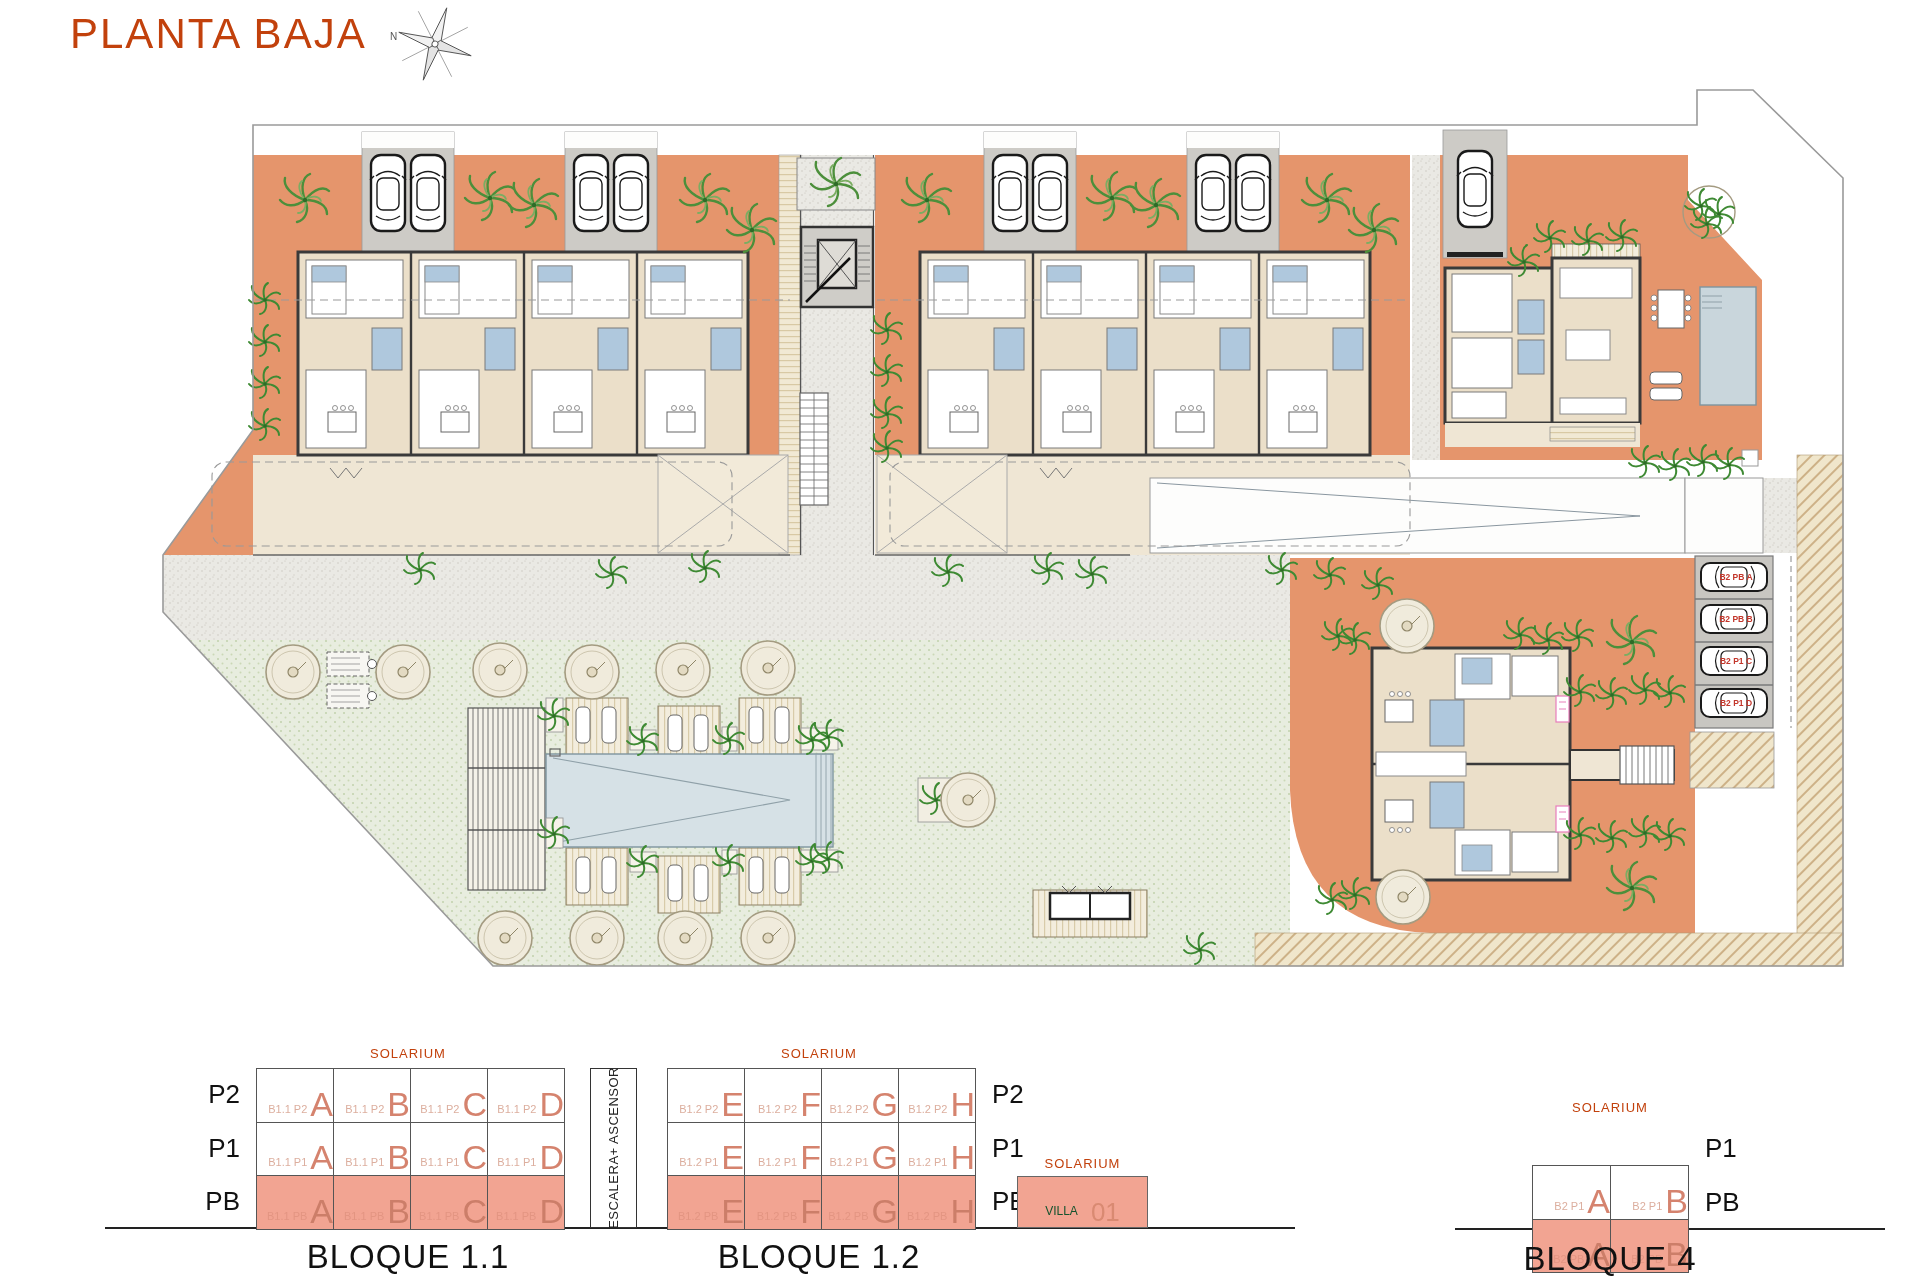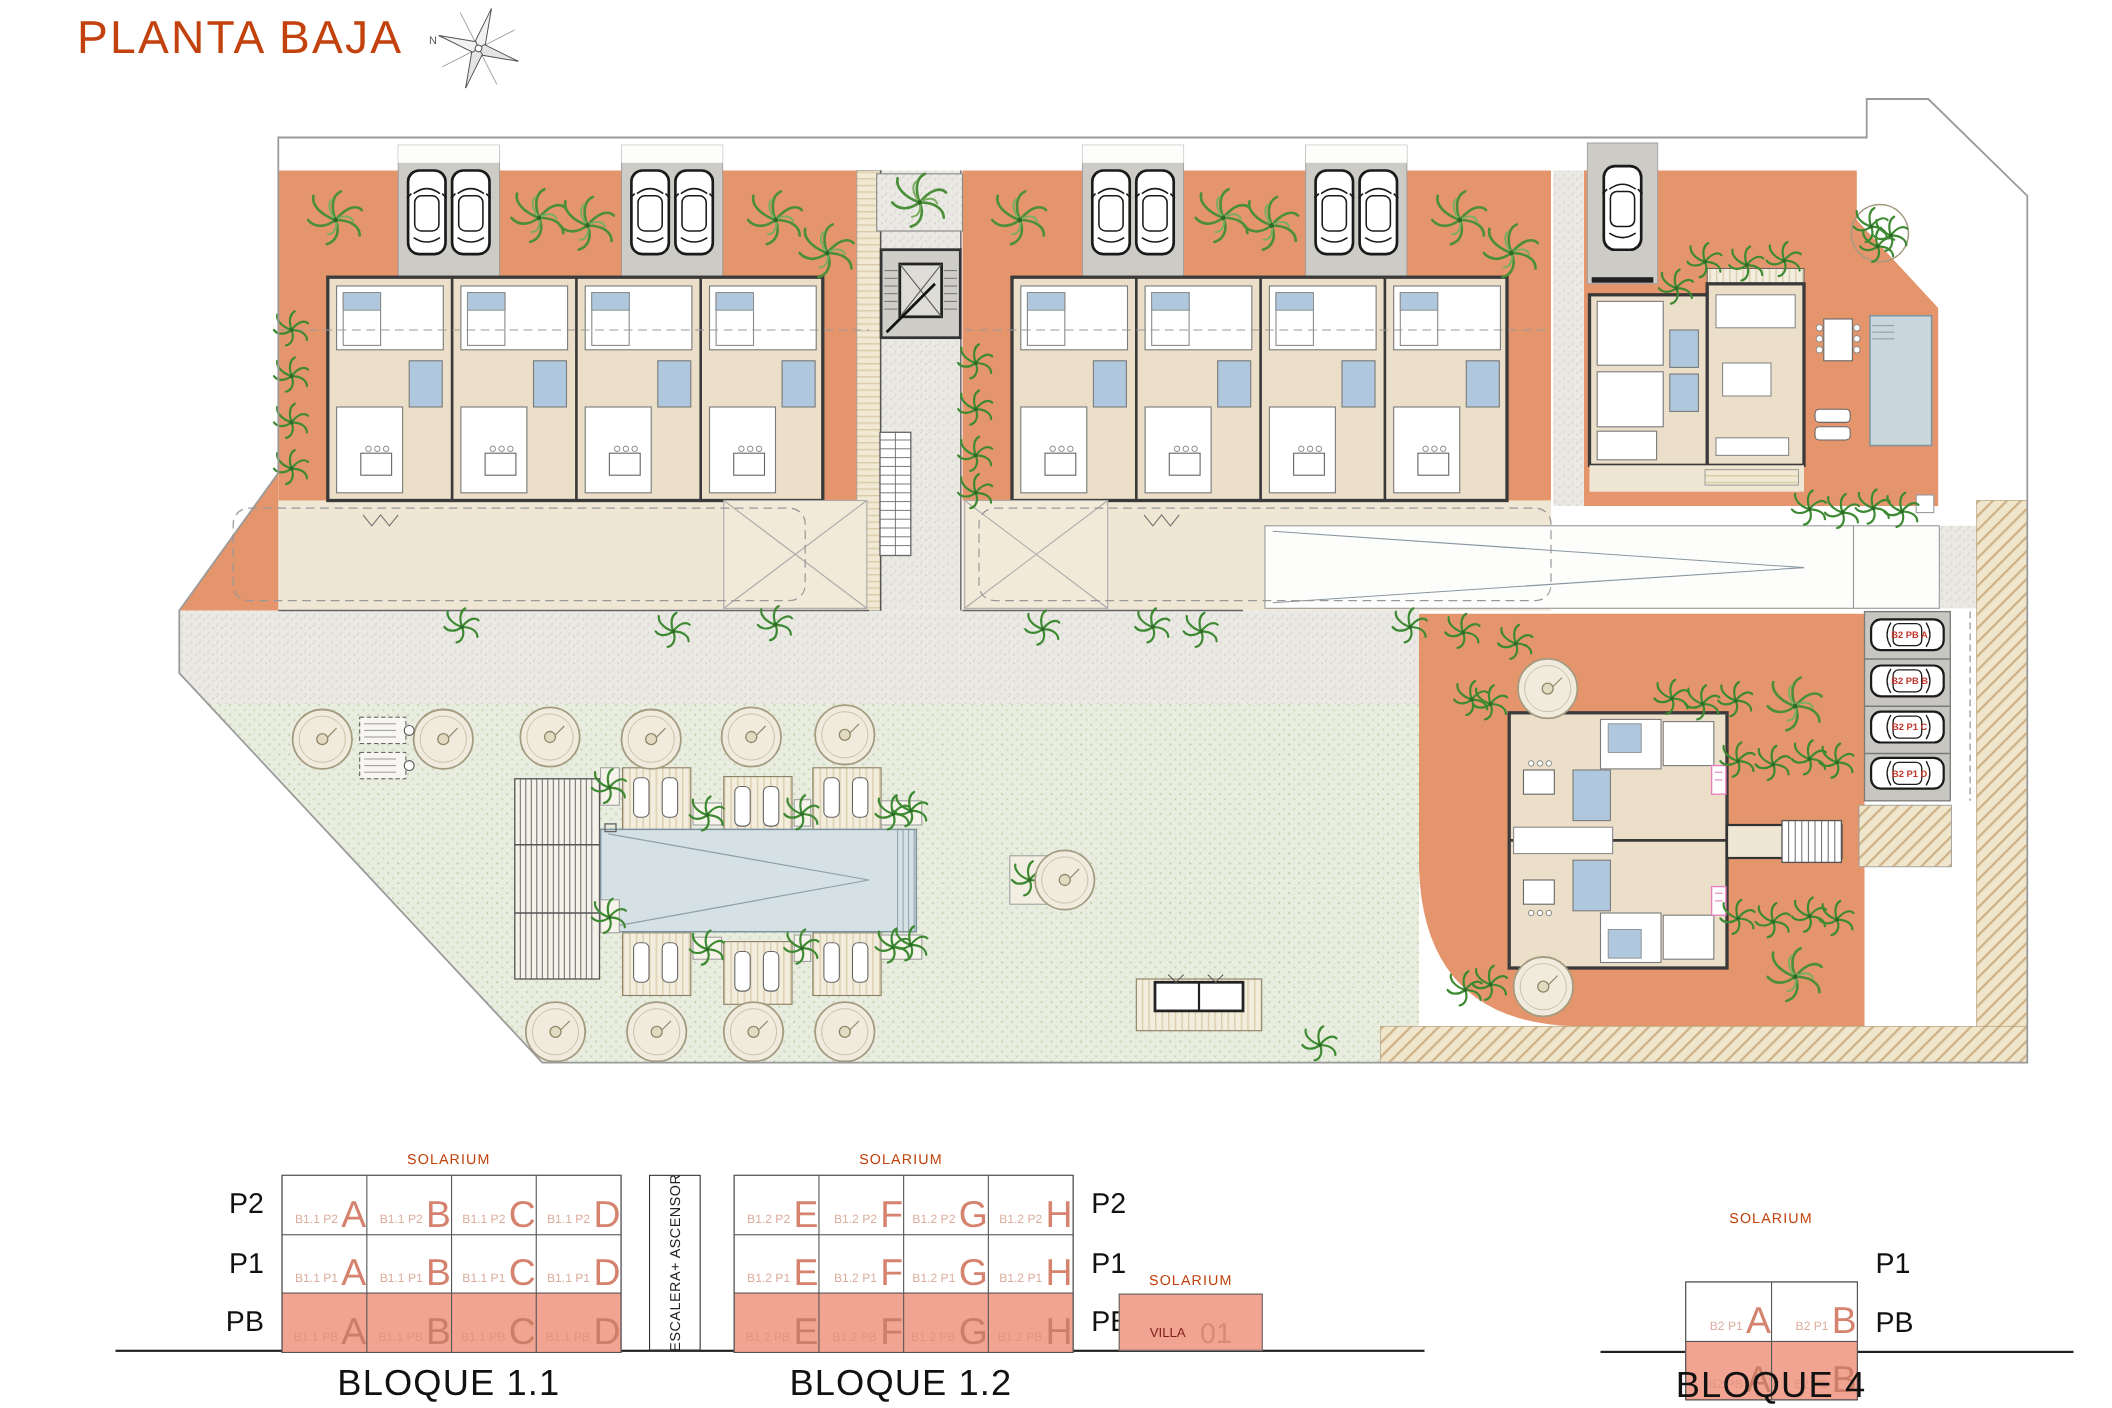--- a/index.html
+++ b/index.html
@@ -33,21 +33,21 @@
     letter-spacing:1px;}
   #esc-box{position:absolute;left:590px;top:1068px;width:47px;height:160px;
     border:1.4px solid #333;box-sizing:border-box;display:flex;align-items:center;
     justify-content:center;}
   #esc-box span{writing-mode:vertical-rl;transform:rotate(180deg);
     font-size:13px;color:#222;letter-spacing:0.5px;white-space:nowrap;}
   #villa-sol{left:1017px;top:1156px;width:131px;}
   #villa-box{position:absolute;left:1017px;top:1176px;width:131px;height:52px;
     background:#F2A492;border:1px solid #666;box-sizing:border-box;display:flex;
     align-items:flex-end;justify-content:center;padding-bottom:5px;}
-  #villa-box .v-code{font-size:12px;color:#7f1d1d;margin-right:13px;margin-bottom:4px;}
+  #villa-box .v-code{font-size:12px;color:#14532d;margin-right:13px;margin-bottom:4px;}
   #villa-box .v-num{font-size:26px;line-height:0.78;color:#D98A72;}
   
   #sol-0{left:256px;top:1046px;width:304px;}
   #grid-0{left:256px;top:1068px;}
   #rl-0{left:140px;top:1068px;width:100px;}
   #bt-0{left:256px;top:1238px;width:304px;}
   #sol-1{left:667px;top:1046px;width:304px;}
   #grid-1{left:667px;top:1068px;}
   #rl-1{left:992px;top:1068px;width:70px;}
   #bt-1{left:667px;top:1238px;width:304px;}

